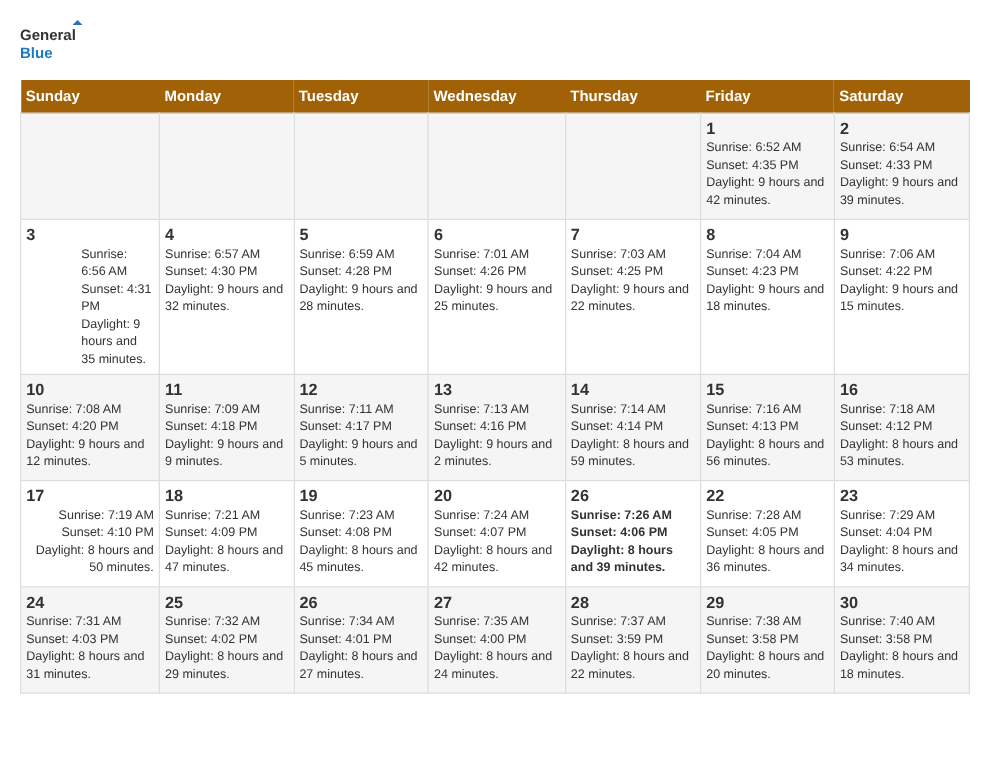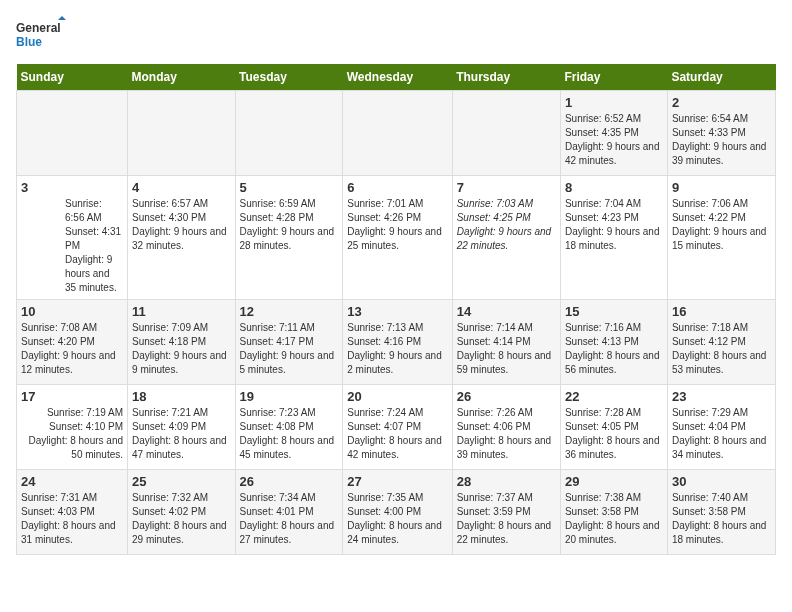--- a/index.html
+++ b/index.html
@@ -32,21 +32,21 @@
     .subtitle {
       font-size: 14px;
       color: #555;
     }
     table {
       width: 100%;
       border-collapse: collapse;
       font-size: 11px;
     }
     thead tr th {
-      background-color: #4d7c0f;
+      background-color: #a16207;
       color: #fff;
       padding: 6px 4px;
       text-align: left;
       font-size: 12px;
       font-weight: bold;
     }
     tbody tr td {
       border: 1px solid #ddd;
       vertical-align: top;
       padding: 4px;
@@ -144,21 +144,21 @@
 Daylight: 9 hours and 28 minutes.</div>
         </td>
         <td>
           <div class="day-num">6</div>
           <div class="day-info" style="white-space: pre-line;">Sunrise: 7:01 AM
 Sunset: 4:26 PM
 Daylight: 9 hours and 25 minutes.</div>
         </td>
         <td>
           <div class="day-num">7</div>
-          <div class="day-info" style="white-space: pre-line; font-style: italic;">Sunrise: 7:03 AM
+          <div class="day-info" style="white-space: pre-line;">Sunrise: 7:03 AM
 Sunset: 4:25 PM
 Daylight: 9 hours and 22 minutes.</div>
         </td>
         <td>
           <div class="day-num">8</div>
           <div class="day-info" style="white-space: pre-line;">Sunrise: 7:04 AM
 Sunset: 4:23 PM
 Daylight: 9 hours and 18 minutes.</div>
         </td>
         <td>
@@ -232,21 +232,21 @@
 Daylight: 8 hours and 45 minutes.</div>
         </td>
         <td>
           <div class="day-num">20</div>
           <div class="day-info" style="white-space: pre-line;">Sunrise: 7:24 AM
 Sunset: 4:07 PM
 Daylight: 8 hours and 42 minutes.</div>
         </td>
         <td>
           <div class="day-num">26</div>
-          <div class="day-info" style="white-space: pre-line;">Sunrise: 7:26 AM
+          <div class="day-info" style="white-space: pre-line; font-weight: bold;">Sunrise: 7:26 AM
 Sunset: 4:06 PM
 Daylight: 8 hours and 39 minutes.</div>
         </td>
         <td>
           <div class="day-num">22</div>
           <div class="day-info" style="white-space: pre-line;">Sunrise: 7:28 AM
 Sunset: 4:05 PM
 Daylight: 8 hours and 36 minutes.</div>
         </td>
         <td>

